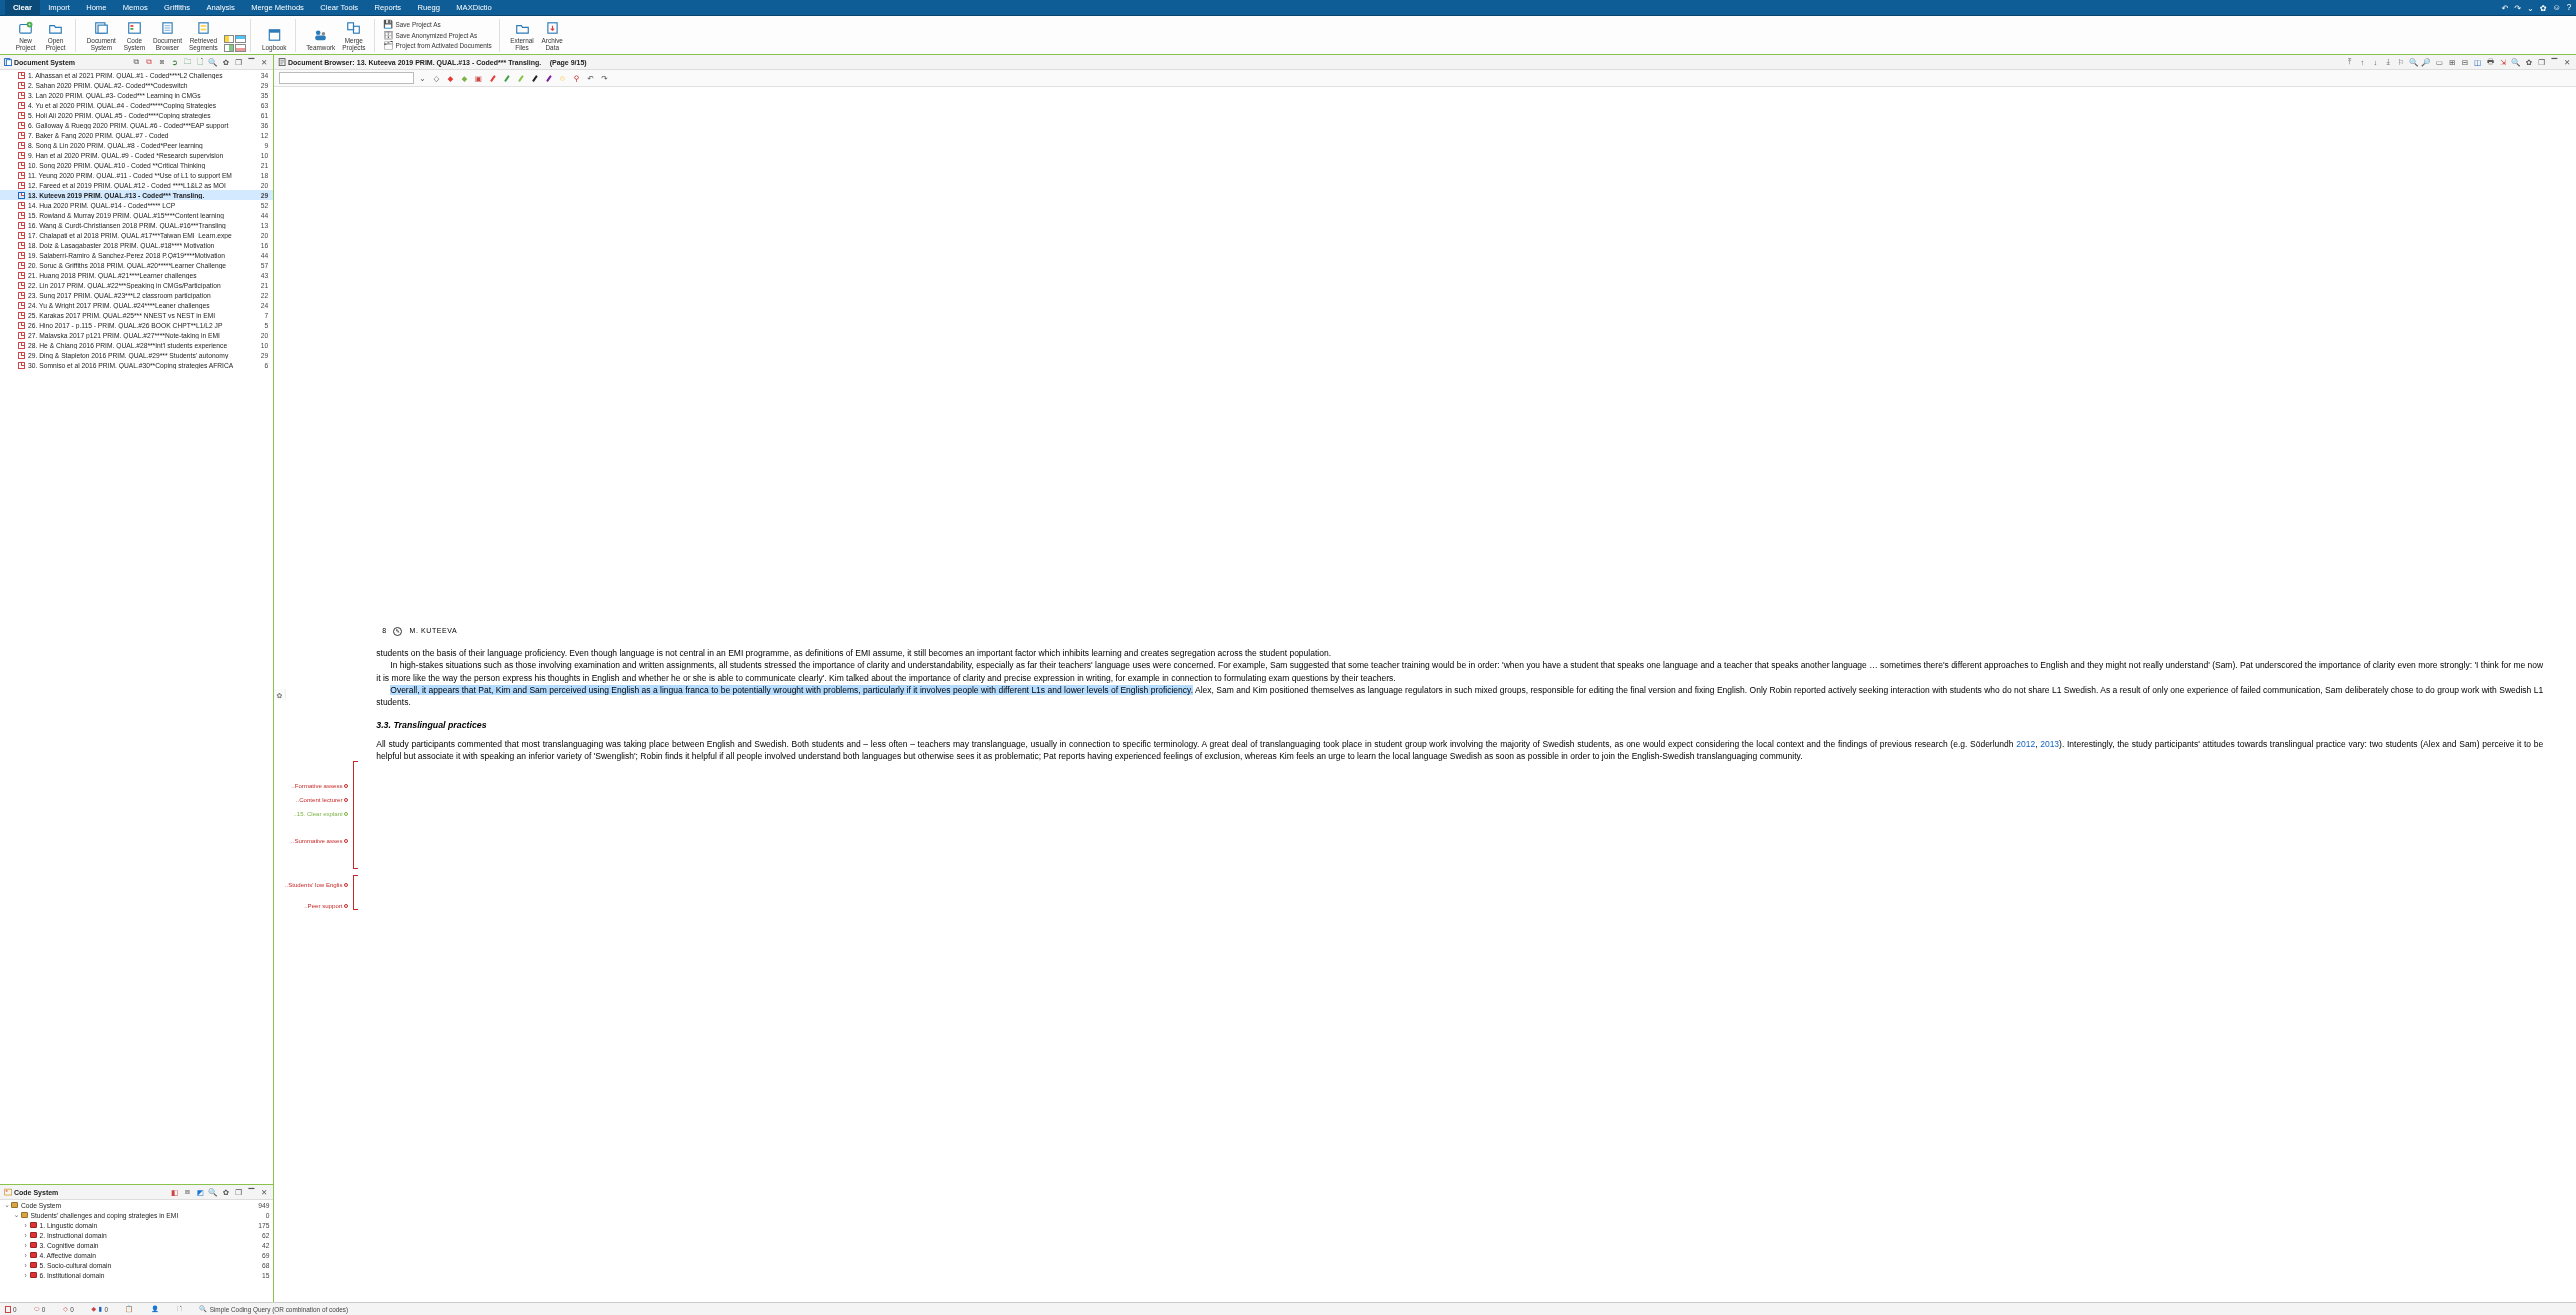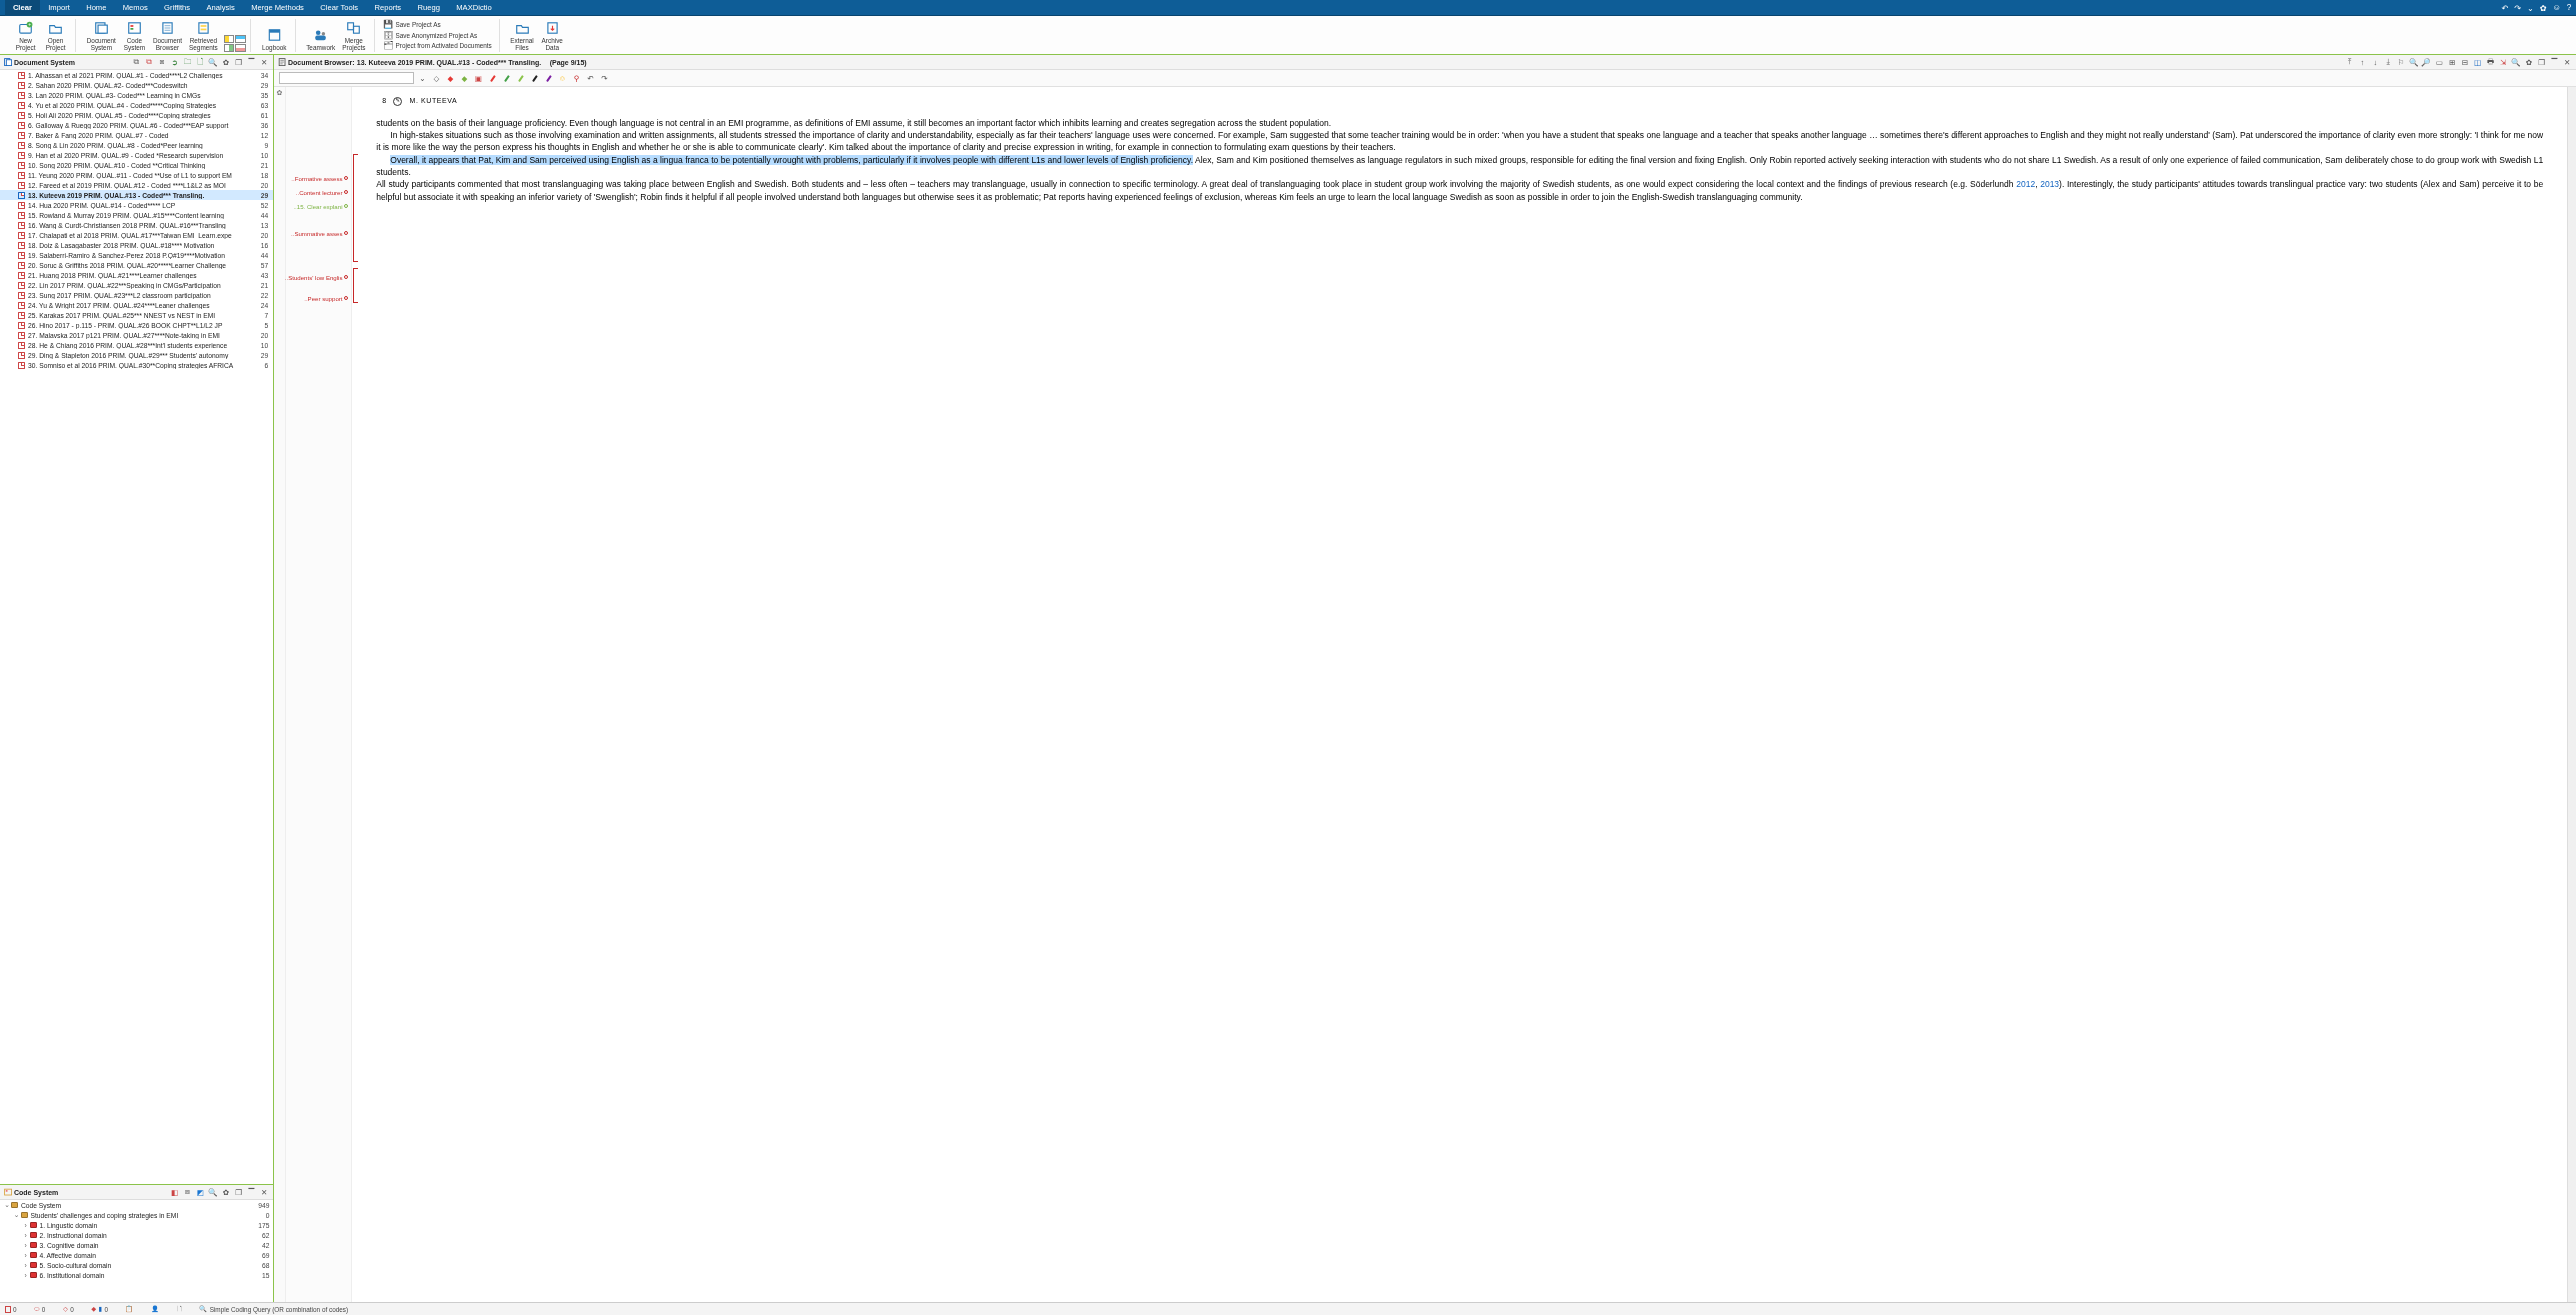--- a/index.html
+++ b/index.html
@@ -55,21 +55,21 @@
   .coderow .clabel { flex: 1; }
   .coderow .ccount { width: 20px; text-align: right; color: #444; }
   .codeswatch { width: 7px; height: 5.9px; border-radius: 1.2px; border: 0.6px solid rgba(0,0,0,.3); }
 
   
   .rtoprow { display: flex; align-items: center; background: #fafafa; border-bottom: 0.6px solid #e0e0e0; height: 16.4px; padding: 0 4.7px; gap: 3.5px; }
   .rtoprow .combo { flex: 0 0 135px; height: 11.7px; border: 0.6px solid #bbb; background: #fff; font-size: 6.4px; padding: 0 2.3px; }
   .rtoprow .tbtn { width: 10.5px; height: 10.5px; display: inline-flex; align-items: center; justify-content: center; cursor: pointer; color: #555; font-size: 7.6px; }
   .pen { width: 1.8px; height: 7px; transform: rotate(35deg); border-radius: 0.6px; }
 
-  .docview { flex: 1; display: flex; min-height: 0; background: #fff; }
+  .docview { flex: 1; display: flex; min-height: 0; background: #fff; align-items: center; }
   .sidecol1 { width: 11.7px; background: #fafafa; border-right: 0.6px solid #eee; padding-top: 2.3px; text-align: center; }
   .codecol { width: 66px; background: #fbfbfb; border-right: 0.6px solid #eee; position: relative; font-size: 6.1px; }
   .codetag { position: absolute; right: 2.3px; white-space: nowrap; display: flex; align-items: center; gap: 1.8px; }
   .codetag .dot { width: 4.1px; height: 4.1px; border-radius: 50%; border: 0.9px solid; background: #fff; }
   .bracketcol { width: 8.2px; position: relative; }
   .bracket { position: absolute; width: 4.7px; border-left: 1.2px solid; border-top: 1.2px solid; border-bottom: 1.2px solid; left: 1.8px; }
 
   .pagecol { flex: 1; overflow-y: scroll; padding: 9.4px 23.4px 9.4px 16.4px; font-family: Georgia, 'Times New Roman', serif; font-size: 8.5px; line-height: 1.45; color: #000; }
   .pagecol .pgnum { font-size: 7px; }
   .pagecol .author { font-size: 7px; letter-spacing: 0.6px; }
@@ -693,20 +693,21 @@
           <span style="width:9.4px;height:9.4px;border:0.9px solid #333;border-radius:50%;display:inline-flex;align-items:center;justify-content:center;font-size:5.3px">✎</span>
           <span class="author">M. KUTEEVA</span>
         </div>
 
         <p>students on the basis of their language proficiency. Even though language is not central in an EMI programme, as definitions of EMI assume, it still becomes an important factor which inhibits learning and creates segregation across the student population.</p>
         <p class="indent">In high-stakes situations such as those involving examination and written assignments, all stu­dents stressed the importance of clarity and understandability, especially as far their teachers' language uses were concerned. For example, Sam suggested that some teacher training would be in order: 'when you have a student that speaks one language and a teacher that speaks another language … sometimes there's different approaches to English and they might not really understand' (Sam). Pat underscored the importance of clarity even more strongly: 'I think for me now it is more like the way the person express his thoughts in English and whether he or she is able to communicate clearly'. Kim talked about the importance of clarity and precise expression in writing, for example in connection to formulating exam questions by their teachers.</p>
         <p class="indent">
           <span class="hl">Overall, it appears that Pat, Kim and Sam perceived using English as a lingua franca to be potentially wrought with problems, particularly if it involves people with different L1s and lower levels of English proficiency.</span><span> Alex, Sam and Kim positioned themselves as language regula­tors in such mixed groups, responsible for editing the final version and fixing English. Only Robin reported actively seeking interaction with students who do not share L1 Swedish. As a result of only one experience of failed communication, Sam deliberately chose to do group work with Swedish L1 students.</span>
         </p>
 
+        <h4>3.3. Translingual practices</h4>
 
         <p>
           <span>All study participants commented that most translanguaging was taking place between English and Swedish. Both students and – less often – teachers may translanguage, usually in connection to specific terminology. A great deal of translanguaging took place in student group work involving the majority of Swedish students, as one would expect considering the local context and the findings of previous research (e.g. Söderlundh </span><span class="link">2012</span><span>, </span><span class="link">2013</span><span>). Interestingly, the study participants' atti­tudes towards translingual practice vary: two students (Alex and Sam) perceive it to be helpful but associate it with speaking an inferior variety of 'Swenglish'; Robin finds it helpful if all people involved understand both languages but otherwise sees it as problematic; Pat reports having experienced feel­ings of exclusion, whereas Kim feels an urge to learn the local language Swedish as soon as possible in order to join the English-Swedish translanguaging community.</span>
         </p>
       </div>
       <div class="rscroll"></div>
     </div>
   </div>
 </div>
 

